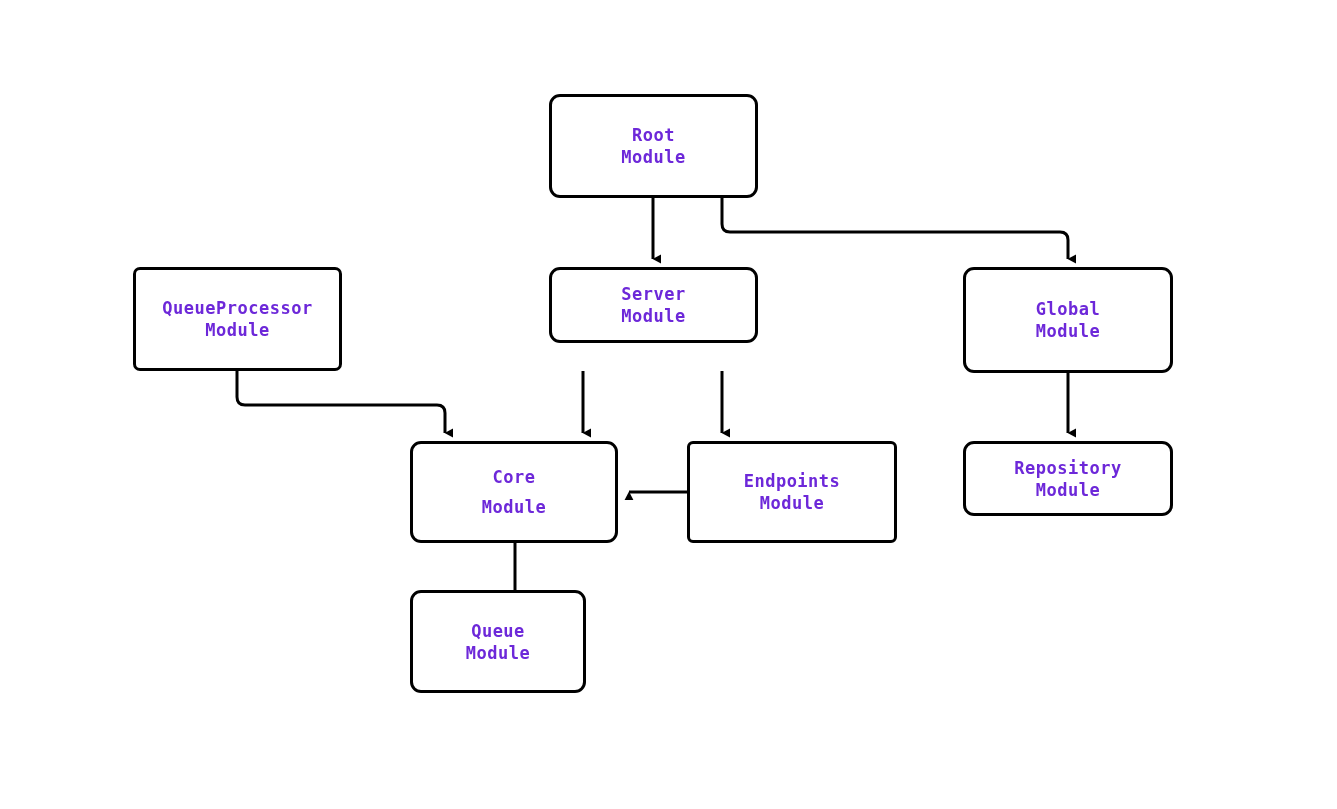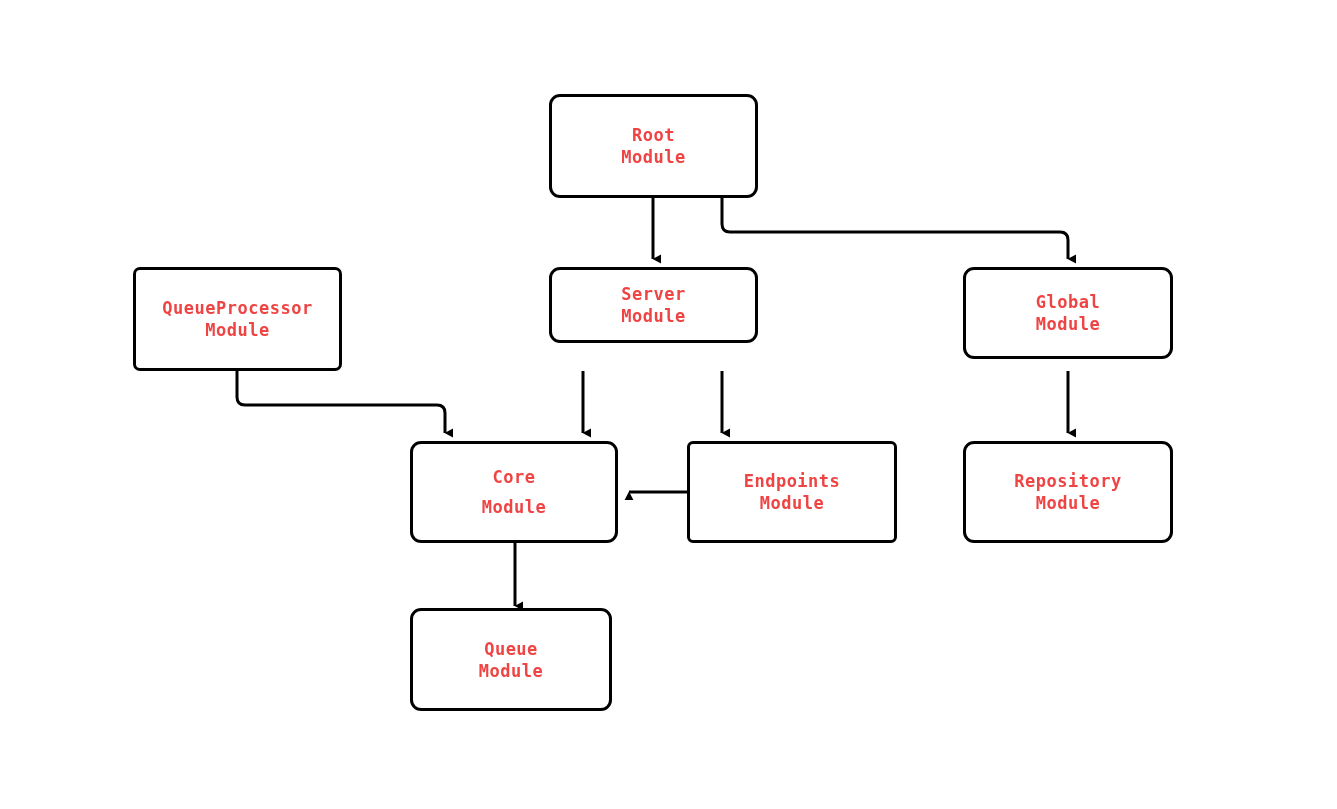--- a/index.html
+++ b/index.html
@@ -35,21 +35,21 @@
     flex-direction: column;
     align-items: center;
     justify-content: center;
     z-index: 2;
   }
   .node-label {
     font-family: "DejaVu Sans Mono", "Liberation Mono", monospace;
     font-size: 17px;
     font-weight: bold;
     line-height: 22px;
-    color: #ef4444;
+    color: #6d28d9;
     text-align: center;
     white-space: pre;
     letter-spacing: 0.5px;
   }
 </style>
 </head>
 <body>
 
 <div id="diagram-canvas">
 
@@ -82,38 +82,38 @@
   <div class="node" style="left: 133px; top: 267px; width: 209px; height: 104px; border-width: 3px; border-color: rgb(0, 0, 0); border-radius: 7px; background: rgb(255, 255, 255);">
     <div class="node-label">QueueProcessor</div>
     <div class="node-label">Module</div>
   </div>
 
   <div class="node" style="left: 549px; top: 267px; width: 209px; height: 76px; border-width: 3px; border-color: rgb(0, 0, 0); border-radius: 11px; background: rgb(255, 255, 255);">
     <div class="node-label">Server</div>
     <div class="node-label">Module</div>
   </div>
 
-  <div class="node" style="left: 963px; top: 267px; width: 210px; height: 92px; border-width: 3px; border-color: rgb(0, 0, 0); border-radius: 11px; background: rgb(255, 255, 255);">
+  <div class="node" style="left: 963px; top: 267px; width: 210px; height: 106px; border-width: 3px; border-color: rgb(0, 0, 0); border-radius: 11px; background: rgb(255, 255, 255);">
     <div class="node-label">Global</div>
     <div class="node-label">Module</div>
   </div>
 
   <div class="node" style="left: 410px; top: 441px; width: 208px; height: 102px; border-width: 3px; border-color: rgb(0, 0, 0); border-radius: 11px; background: rgb(255, 255, 255); gap: 8px;">
     <div class="node-label">Core</div>
     <div class="node-label">Module</div>
   </div>
 
   <div class="node" style="left: 687px; top: 441px; width: 210px; height: 102px; border-width: 3px; border-color: rgb(0, 0, 0); border-radius: 6px; background: rgb(255, 255, 255);">
     <div class="node-label">Endpoints</div>
     <div class="node-label">Module</div>
   </div>
 
-  <div class="node" style="left: 963px; top: 441px; width: 210px; height: 102px; border-width: 3px; border-color: rgb(0, 0, 0); border-radius: 11px; background: rgb(255, 255, 255);">
+  <div class="node" style="left: 963px; top: 441px; width: 210px; height: 75px; border-width: 3px; border-color: rgb(0, 0, 0); border-radius: 11px; background: rgb(255, 255, 255);">
     <div class="node-label">Repository</div>
     <div class="node-label">Module</div>
   </div>
 
-  <div class="node" style="left: 410px; top: 608px; width: 202px; height: 103px; border-width: 3px; border-color: rgb(0, 0, 0); border-radius: 11px; background: rgb(255, 255, 255);">
+  <div class="node" style="left: 410px; top: 590px; width: 176px; height: 103px; border-width: 3px; border-color: rgb(0, 0, 0); border-radius: 11px; background: rgb(255, 255, 255);">
     <div class="node-label">Queue</div>
     <div class="node-label">Module</div>
   </div>
 
 </div>
 
 </body></html>

